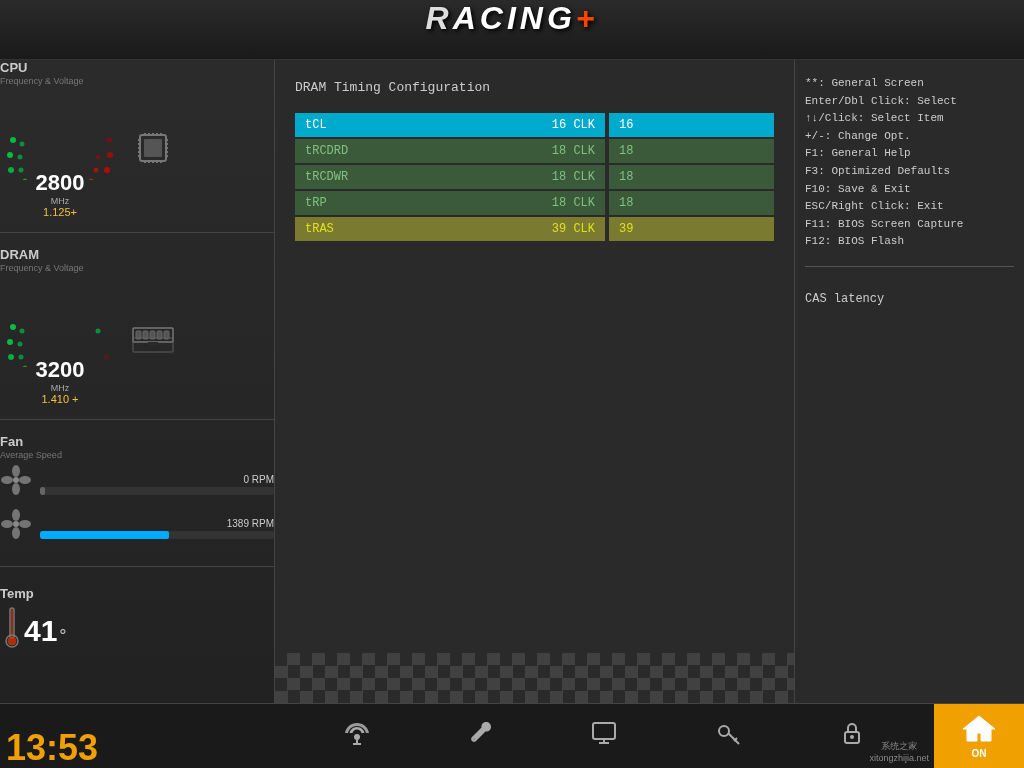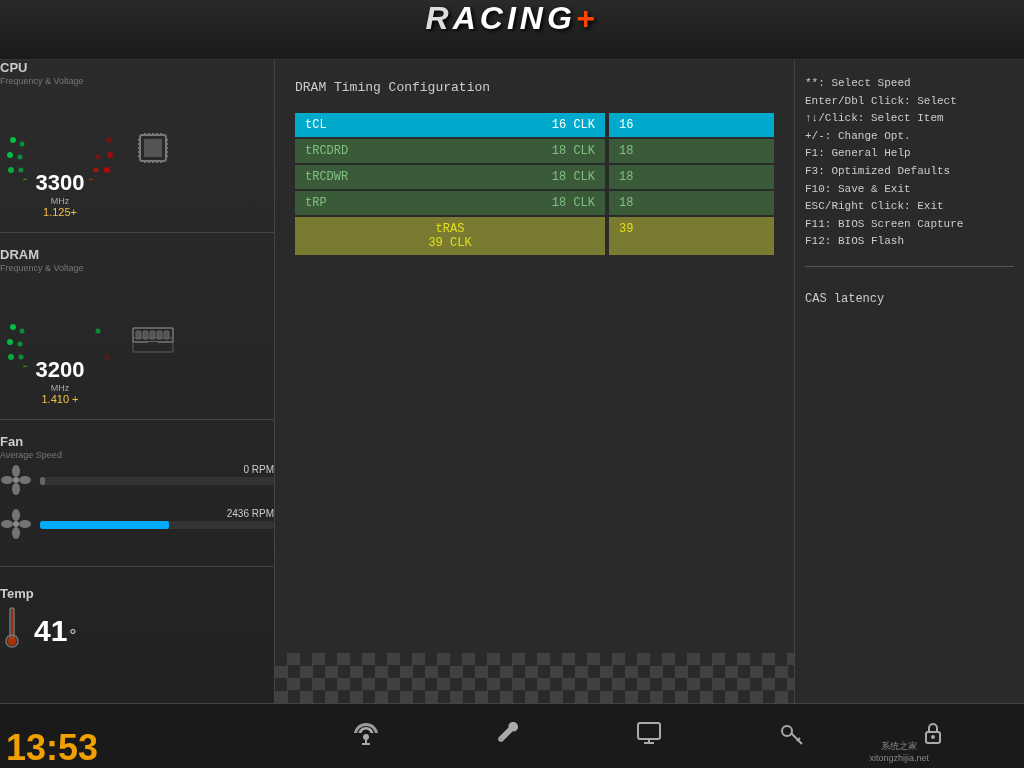--- a/index.html
+++ b/index.html
@@ -124,21 +124,21 @@
       margin: 4px 0;
     }
 
     
     .fan-section {
       display: flex;
       flex-direction: column;
     }
     .fan-row {
       display: flex;
-      align-items: flex-start;
+      align-items: center;
       gap: 8px;
       margin-bottom: 4px;
     }
     .fan-icon {
       font-size: 26px;
       color: #888;
       flex-shrink: 0;
     }
     .fan-bar-container {
       display: flex;
@@ -165,21 +165,20 @@
     .fan-bar-fill.gray { background: #666; }
     .fan-bar-fill.blue { background: #00aaff; }
 
     
     .temp-section {
       margin-top: 4px;
     }
     .temp-row {
       display: flex;
       align-items: center;
-      gap: 10px;
     }
     .temp-value {
       font-size: 30px;
       color: #fff;
       font-family: Arial, sans-serif;
       font-weight: bold;
     }
     .temp-degree {
       font-size: 18px;
       color: #ccc;
@@ -212,21 +211,20 @@
       background: #00aacc;
       color: #fff;
     }
     .timing-row.selected .timing-right {
       background: #00aacc;
       color: #fff;
     }
     .timing-row.highlighted .timing-left {
       background: #7a7a30;
       color: #e0e020;
-      flex-direction: column;
     }
     .timing-row.highlighted .timing-right {
       background: #7a7a30;
       color: #e0e020;
     }
     .timing-row.normal .timing-left {
       background: #3a5a3a;
       color: #80c080;
     }
     .timing-row.normal .timing-right {
@@ -419,21 +417,21 @@
               <circle cx="-18" cy="38" r="2.5" fill="#aabb00" opacity="0.7"></circle>
               <circle cx="-7" cy="41" r="2.5" fill="#ccbb00" opacity="0.7"></circle>
               <circle cx="4" cy="41" r="2.5" fill="#cc9900" opacity="0.7"></circle>
               <circle cx="15" cy="38" r="2.5" fill="#cc7700" opacity="0.7"></circle>
               <circle cx="24" cy="31" r="2.5" fill="#cc5500" opacity="0.7"></circle>
               <circle cx="31" cy="21" r="2.5" fill="#cc3300" opacity="0.7"></circle>
               <circle cx="36" cy="10" r="2.5" fill="#cc1100" opacity="0.7"></circle>
               <circle cx="38" cy="-3" r="2.5" fill="#bb0000" opacity="0.5"></circle>
             </g>
           </svg>
-          <div class="gauge-value">3300</div>
+          <div class="gauge-value">2800</div>
           <div class="gauge-unit">MHz</div>
           <div class="gauge-sub">1.125+</div>
         </div>
         <div class="cpu-icon">
           <svg width="50" height="50" viewBox="0 0 50 50">
             <rect x="12" y="12" width="26" height="26" rx="2" fill="none" stroke="#777" stroke-width="2"></rect>
             <rect x="16" y="16" width="18" height="18" rx="1" fill="#555"></rect>
             <line x1="17" y1="10" x2="17" y2="12" stroke="#777" stroke-width="2"></line>
             <line x1="21" y1="10" x2="21" y2="12" stroke="#777" stroke-width="2"></line>
             <line x1="25" y1="10" x2="25" y2="12" stroke="#777" stroke-width="2"></line>
@@ -542,21 +540,21 @@
         <div class="fan-icon">
           <svg width="32" height="32" viewBox="0 0 32 32">
             <circle cx="16" cy="16" r="3" fill="#888"></circle>
             <ellipse cx="16" cy="7" rx="4" ry="6" fill="#888" transform="rotate(0,16,16)" opacity="0.8"></ellipse>
             <ellipse cx="16" cy="7" rx="4" ry="6" fill="#888" transform="rotate(90,16,16)" opacity="0.8"></ellipse>
             <ellipse cx="16" cy="7" rx="4" ry="6" fill="#888" transform="rotate(180,16,16)" opacity="0.8"></ellipse>
             <ellipse cx="16" cy="7" rx="4" ry="6" fill="#888" transform="rotate(270,16,16)" opacity="0.8"></ellipse>
           </svg>
         </div>
         <div class="fan-bar-container">
-          <div class="fan-speed-label">2436 RPM</div>
+          <div class="fan-speed-label">1389 RPM</div>
           <div class="fan-bar">
             <div class="fan-bar-fill blue" style="width: 55%;"></div>
           </div>
         </div>
       </div>
     </div>
 
     <div class="divider-line"></div>
 
     <div class="temp-section">
@@ -621,21 +619,21 @@
       </div>
 
     <div style="position:absolute;bottom:65px;left:275px;right:230px;height:50px;overflow:hidden;opacity:0.25;">
       <div style="width:100%;height:100%;background: repeating-conic-gradient(#888 0% 25%, transparent 0% 50%) 0 0 / 25px 25px;"></div>
     </div>
 
   </div>
 
   <div class="right-panel">
     <div id="help-text-container">
-        <div class="help-text">**: Select Speed</div>
+        <div class="help-text">**: General Screen</div>
         <div class="help-text">Enter/Dbl Click: Select</div>
         <div class="help-text">↑↓/Click: Select Item</div>
         <div class="help-text">+/-: Change Opt.</div>
         <div class="help-text">F1: General Help</div>
         <div class="help-text">F3: Optimized Defaults</div>
         <div class="help-text">F10: Save &amp; Exit</div>
         <div class="help-text">ESC/Right Click: Exit</div>
         <div class="help-text">F11: BIOS Screen Capture</div>
         <div class="help-text">F12: BIOS Flash</div>
       </div>
@@ -688,18 +686,26 @@
 
     <div class="nav-icon">
       <svg width="28" height="28" viewBox="0 0 28 28" fill="none" stroke="#aaa" stroke-width="2">
         <rect x="7" y="13" width="14" height="11" rx="2" stroke="#aaa" fill="none"></rect>
         <path d="M10 13 L10 9 C10 6.8 11.8 5 14 5 C16.2 5 18 6.8 18 9 L18 13" stroke="#aaa" fill="none"></path>
         <circle cx="14" cy="18" r="2" fill="#aaa" stroke="none"></circle>
       </svg>
     </div>
   </div>
 
+  <div class="orange-button">
+    <div style="position:relative;">
+      <svg width="36" height="30" viewBox="0 0 36 30">
+        <polygon points="18,3 2,16 6,16 6,28 16,28 16,20 20,20 20,28 30,28 30,16 34,16" fill="white" stroke="white" stroke-width="1"></polygon>
+      </svg>
+    </div>
+    <span class="orange-button-label">ON</span>
+  </div>
 
   <div class="watermark" style="position:absolute;right:95px;bottom:5px;color:#888;font-size:9px;font-family:Arial,sans-serif;text-align:center;">
     <div>系统之家</div>
     <div>xitongzhijia.net</div>
   </div>
 </div>
 
 </body></html>

